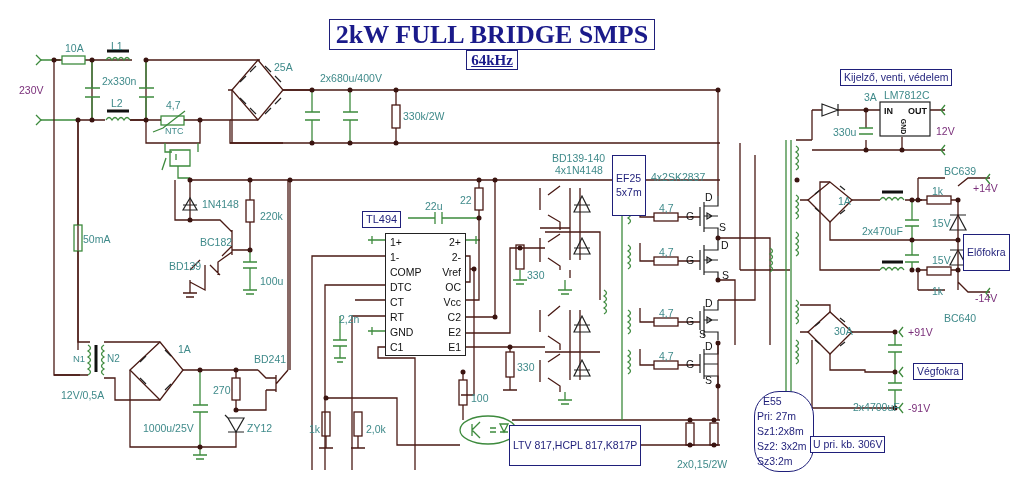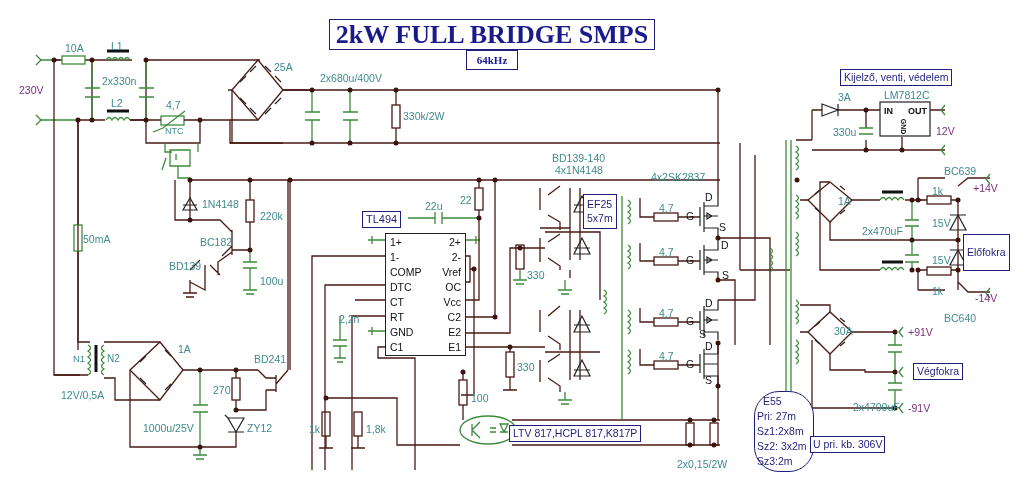--- a/index.html
+++ b/index.html
@@ -7,21 +7,21 @@
   svg{position:absolute;left:0;top:0;}
   .w{stroke:#4a1a14;stroke-width:1.3;fill:none;}
   .g{stroke:#3d8a3d;stroke-width:1.3;fill:none;}
   .k{stroke:#222;stroke-width:1.2;fill:none;}
   .dot{fill:#3a1410;}
   .lbl{position:absolute;font-size:10.5px;color:#3f8a8a;white-space:nowrap;line-height:1;}
   .pl{color:#7a2f7a;}
   .bk{color:#111;}
   .box{position:absolute;border:1.3px solid #1f1f7a;color:#1f1f7a;background:#fff;white-space:nowrap;font-size:10.5px;line-height:1;}
   .title{position:absolute;left:329px;top:19px;width:324px;height:29px;border:1.5px solid #1f1f7a;color:#1a1a8a;font-family:"Liberation Serif",serif;font-weight:bold;font-size:26px;text-align:center;line-height:29px;}
-  .sub{position:absolute;left:466px;top:50px;width:50px;height:18px;border:1.3px solid #1f1f7a;color:#1a1a8a;font-family:"Liberation Serif",serif;font-weight:bold;font-size:11px;text-align:center;line-height:18px;}
+  .sub{position:absolute;left:466px;top:50px;width:50px;height:18px;border:1.3px solid #1f1f7a;color:#1a1a8a;font-family:"Liberation Serif",serif;font-weight:bold;font-size:15px;text-align:center;line-height:18px;text-decoration:underline;}
   .ic{position:absolute;border:1.3px solid #222;background:#fff;}
   .pin{position:absolute;font-size:10.5px;color:#111;line-height:1;}
 </style>
 </head>
 <body>
 
 <svg width="1024" height="489">
 
   <g>
     <path class="g" d="M36 55 l5 5 l-5 5 M36 115 l5 5 l-5 5"></path>
@@ -299,27 +299,27 @@
   <span class="pin" style="right:4px;top:33px;">Vref</span>
   <span class="pin" style="right:4px;top:48px;">OC</span>
   <span class="pin" style="right:4px;top:63px;">Vcc</span>
   <span class="pin" style="right:4px;top:78px;">C2</span>
   <span class="pin" style="right:4px;top:93px;">E2</span>
   <span class="pin" style="right:4px;top:108px;">E1</span>
 </div>
 <span class="lbl" style="left:527px;top:270px;">330</span>
 <span class="lbl" style="left:517px;top:362px;">330</span>
 <span class="lbl" style="left:309px;top:424px;">1k</span>
-<span class="lbl" style="left:366px;top:424px;">1,8k</span>
+<span class="lbl" style="left:366px;top:424px;">2,0k</span>
 <span class="lbl" style="left:471px;top:393px;">100</span>
-<div class="box" style="left:509px;top:425px;padding:2px 3px;">LTV 817,HCPL 817,K817P</div>
+<div class="box" style="left:509px;top:425px;padding:14px 3px;">LTV 817,HCPL 817,K817P</div>
 
 <span class="lbl" style="left:552px;top:153px;">BD139-140</span>
 <span class="lbl" style="left:555px;top:165px;">4x1N4148</span>
-<div class="box" style="left:583px;top:155px;padding:3px 3px;line-height:1.3;margin-top:39px;">
+<div class="box" style="left:612px;top:155px;padding:16px 3px;line-height:1.3;">
   <div>EF25</div>
   <div>5x7m</div>
 </div>
 <span class="lbl" style="left:651px;top:172px;">4x2SK2837</span>
 
 <span class="lbl" style="left:659px;top:203px;">4,7</span>
 <span class="lbl" style="left:659px;top:247px;">4,7</span>
 <span class="lbl" style="left:659px;top:308px;">4,7</span>
 <span class="lbl" style="left:659px;top:351px;">4,7</span>
 <span class="lbl bk" style="left:686px;top:211px;">G</span>
@@ -339,21 +339,21 @@
 <div class="box" style="left:754px;top:391px;width:54px;height:75px;padding:2px 2px;line-height:1.43;border-radius:25px;">
   <div style="padding-left:6px;">E55</div>
   <div>Pri:  27m</div>
   <div>Sz1:2x8m</div>
   <div>Sz2: 3x2m</div>
   <div>Sz3:2m</div>
 </div>
 <div class="box" style="left:810px;top:436px;padding:2px 2px;">U pri. kb. 306V</div>
 
 <div class="box" style="left:840px;top:69px;padding:2px 3px;">Kijelző, venti, védelem</div>
-<span class="lbl" style="left:838px;top:92px;">3A</span>
+<span class="lbl" style="left:864px;top:92px;">3A</span>
 <span class="lbl" style="left:833px;top:127px;">330u</span>
 <span class="lbl" style="left:884px;top:90px;">LM7812C</span>
 <span class="lbl bk" style="left:884px;top:107px;font-size:9px;font-weight:bold;">IN</span>
 <span class="lbl bk" style="left:908px;top:107px;font-size:9px;font-weight:bold;">OUT</span>
 <span class="lbl bk" style="left:896px;top:123px;font-size:7px;font-weight:bold;transform:rotate(90deg);">GND</span>
 <span class="lbl pl" style="left:936px;top:126px;">12V</span>
 
 <span class="lbl" style="left:838px;top:196px;">1A</span>
 <span class="lbl" style="left:862px;top:226px;">2x470uF</span>
 <span class="lbl" style="left:932px;top:186px;">1k</span>

